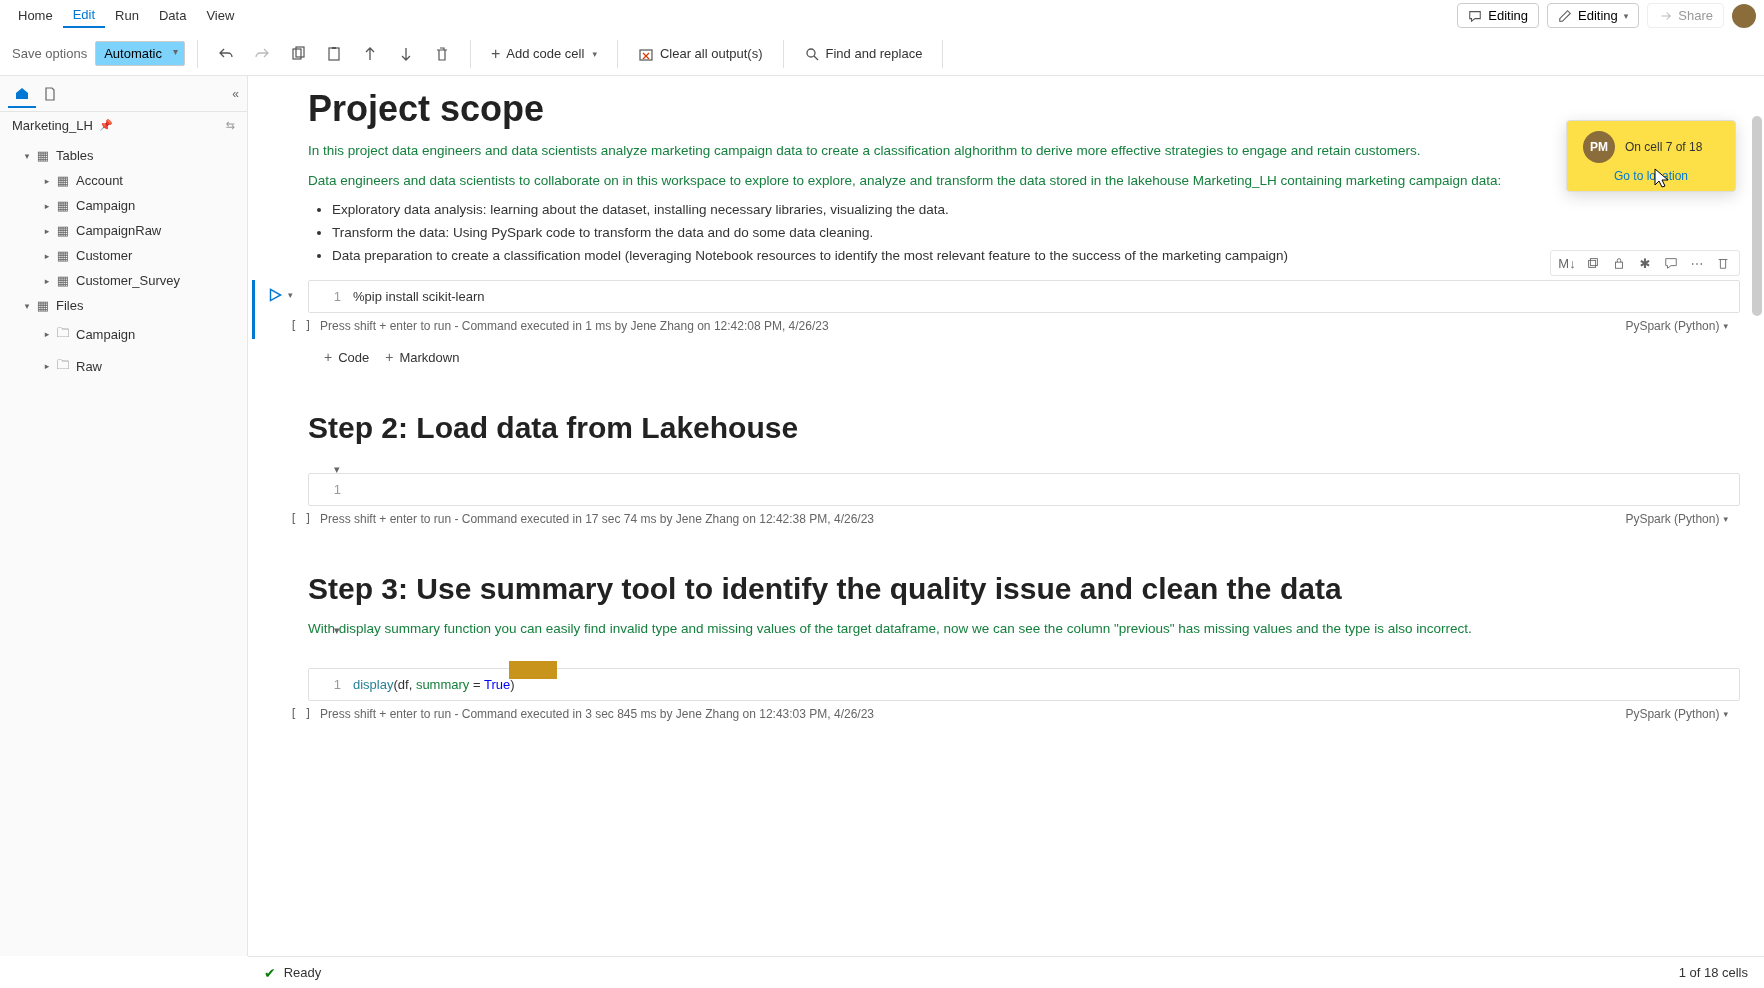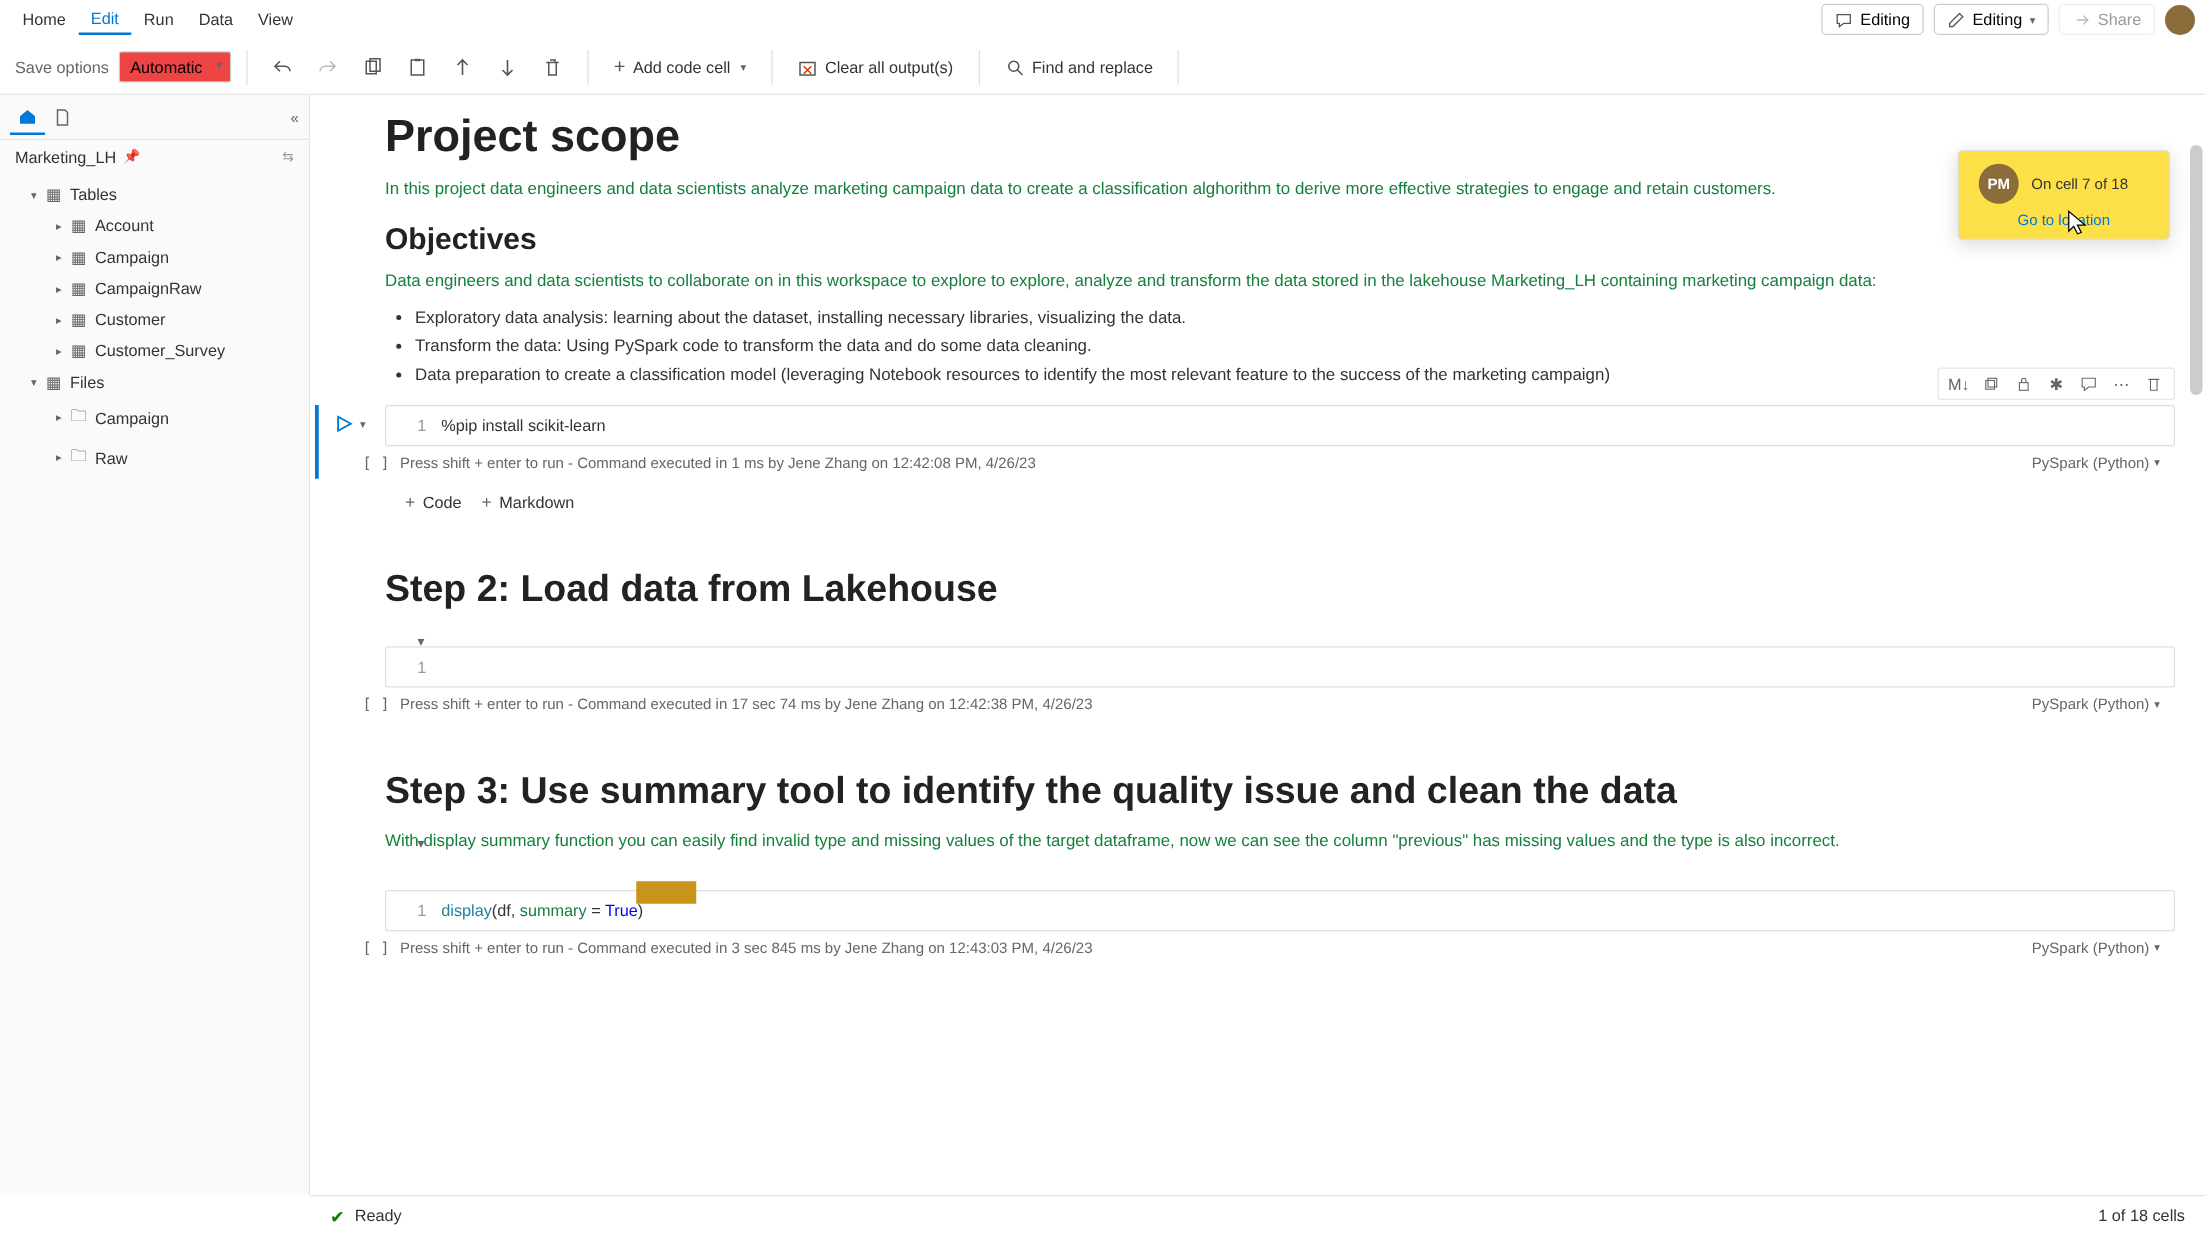--- a/index.html
+++ b/index.html
@@ -12,21 +12,21 @@
     .menu-item { padding: 4px 10px; font-size: 13px; color: #333; cursor: pointer; }
     .menu-item.active { border-bottom: 2px solid #0078d4; color: #0078d4; }
     .menu-right { margin-left: auto; display: flex; align-items: center; gap: 8px; }
     .comment-btn, .editing-btn, .share-btn { display: flex; align-items: center; gap: 6px; padding: 4px 10px; font-size: 13px; border: 1px solid #ccc; border-radius: 4px; background: #fff; cursor: pointer; }
     .share-btn { color: #999; border-color: #eee; }
     .avatar-sm { width: 24px; height: 24px; border-radius: 50%; background: #8a6d3b; color: #fff; font-size: 10px; display: flex; align-items: center; justify-content: center; }
     
     
     .toolbar { display: flex; align-items: center; height: 44px; padding: 0 8px; border-bottom: 1px solid #e5e5e5; gap: 4px; }
     .save-options { font-size: 13px; color: #666; padding: 0 4px; }
-    .save-dropdown { border: 1px solid #ccc; padding: 4px 22px 4px 8px; font-size: 13px; border-radius: 2px; background: #ef4444; position: relative; cursor: pointer; }
+    .save-dropdown { border: 1px solid #ccc; padding: 4px 22px 4px 8px; font-size: 13px; border-radius: 2px; background: #7dd3fc; position: relative; cursor: pointer; }
     .save-dropdown::after { content: "▾"; position: absolute; right: 6px; font-size: 10px; color: #666; }
     .toolbar-divider { width: 1px; height: 28px; background: #e0e0e0; margin: 0 8px; }
     .tool-btn { display: flex; align-items: center; justify-content: center; width: 32px; height: 32px; cursor: pointer; color: #555; border-radius: 2px; }
     .tool-btn-text { display: flex; align-items: center; gap: 6px; padding: 4px 8px; font-size: 13px; cursor: pointer; color: #333; }
     .tool-btn-text .chev { font-size: 9px; color: #666; margin-left: 2px; }
     
     
     .main { display: flex; flex: 1; overflow: hidden; position: relative; }
     
     
@@ -274,21 +274,20 @@
       </div>
     </div>
 
     <div class="notebook">
       <div class="nb-content">
         <div style="position:relative;">
           <span class="collapse-chev" style="top:14px;">▾</span>
           <h1 class="md-h1">Project scope</h1>
         </div>
         <p class="md-p">In this project data engineers and data scientists analyze marketing campaign data to create a classification alghorithm to derive more effective strategies to engage and retain customers.</p>
-        <h2 class="md-h2">Objectives</h2>
         <p class="md-p">Data engineers and data scientists to collaborate on in this workspace to explore to explore, analyze and transform the data stored in the lakehouse Marketing_LH containing marketing campaign data:</p>
         <ul class="md-ul">
           <li>Exploratory data analysis: learning about the dataset, installing necessary libraries, visualizing the data.</li>
           <li>Transform the data: Using PySpark code to transform the data and do some data cleaning.</li>
           <li>Data preparation to create a classification model (leveraging Notebook resources to identify the most relevant feature to the success of the marketing campaign)</li>
         </ul>
 
         <div class="code-cell">
           <div class="active-indicator"></div>
           <div class="cell-toolbar">

